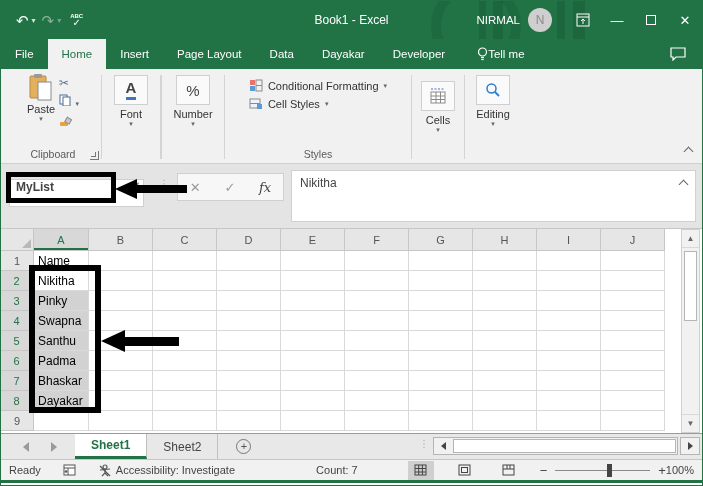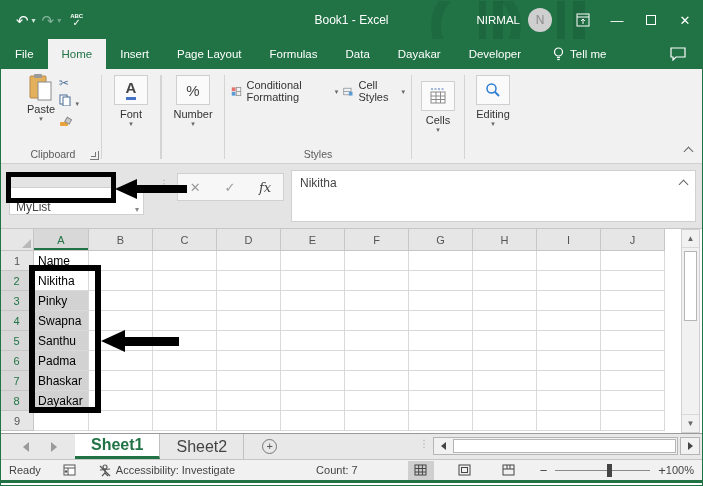--- a/index.html
+++ b/index.html
@@ -22,43 +22,43 @@
   .tb-right{margin-left:auto;display:flex;align-items:center;gap:0;z-index:2;}
   .tb-user{font-size:11.5px;margin-right:8px;}
   .avatar{width:24px;height:24px;border-radius:50%;background:#cfcfcf;color:#8a8a8a;font-size:12px;display:flex;align-items:center;justify-content:center;margin-right:14px;}
   .winbtn{width:34px;height:38px;display:flex;align-items:center;justify-content:center;font-size:13px;}
   .maxbox{width:10px;height:10px;border:1px solid #fff;display:inline-block;}
 
   
   .menubar{height:30px;background:#217346;display:flex;align-items:stretch;color:#fff;}
   .mtab{padding:0 14px;font-size:11.5px;display:flex;align-items:center;cursor:default;}
   .mtab.active{background:#f1f1f1;color:#217346;}
-  .tellme{display:flex;align-items:center;gap:6px;margin-left:18px;font-size:11.5px;}
+  .tellme{display:flex;align-items:center;margin-left:18px;font-size:11.5px;}
   .share-ico{margin-left:auto;margin-right:16px;display:flex;align-items:center;}
 
   
   .ribbon{position:relative;height:95px;background:#f1f1f1;border-bottom:1px solid #d0d0d0;display:flex;padding:4px 4px 0 4px;}
   .rgroup{position:relative;display:flex;flex-direction:column;align-items:center;padding:0 6px;}
   .rgroup .glabel{position:absolute;bottom:3px;left:0;right:0;text-align:center;font-size:10.5px;color:#5a5a5a;}
   .rdiv{width:1px;background:#d4d4d4;margin:2px 0 4px 0;}
   .bigbtn{display:flex;flex-direction:column;align-items:center;font-size:11px;color:#333;}
   .iconbox{width:34px;height:30px;border:1px solid #cfcfcf;background:#fafafa;display:flex;align-items:center;justify-content:center;margin-bottom:3px;}
   .chev{font-size:7px;color:#666;line-height:1;}
   .clip-col{display:flex;flex-direction:column;gap:3px;margin-left:4px;margin-top:4px;align-items:flex-start;}
   .smallico{font-size:12px;line-height:1;color:#4a6d96;}
   .launcher{position:absolute;bottom:3px;right:2px;width:9px;height:9px;border-right:1px solid #777;border-bottom:1px solid #777;}
   .launcher:after{content:"";position:absolute;right:2px;bottom:2px;width:4px;height:4px;border-right:1px solid #777;border-bottom:1px solid #777;}
-  .styles-list{display:flex;gap:5px;margin-top:6px;align-items:flex-start;}
+  .styles-list{display:flex;flex-direction:column;gap:5px;margin-top:6px;align-items:flex-start;}
   .style-item{display:flex;align-items:center;gap:5px;font-size:11px;color:#333;}
   .ribbon-collapse{position:absolute;right:10px;bottom:4px;color:#666;}
   .chev-up{display:inline-block;width:7px;height:7px;border-left:1.5px solid #666;border-top:1.5px solid #666;transform:rotate(45deg);}
 
   
   .fbar{position:relative;height:65px;background:#e4e4e4;border-bottom:1px solid #c6c6c6;}
-  .namebox{position:absolute;left:8px;top:23px;width:135px;height:28px;background:#fff;border:1px solid #d0d0d0;font-size:12px;color:#444;display:flex;align-items:flex-end;padding-left:6px;}
+  .namebox{position:absolute;left:8px;top:15px;width:135px;height:28px;background:#fff;border:1px solid #d0d0d0;font-size:12px;color:#444;display:flex;align-items:flex-start;padding-left:6px;font-weight:bold;}
   .namebox .nb-drop{margin-left:auto;margin-right:4px;font-size:8px;color:#888;}
   .fdots{position:absolute;left:158px;top:14px;color:#aaa;font-size:10px;letter-spacing:0;}
   .fbtns{position:absolute;left:176px;top:9px;width:107px;height:28px;background:#f7f7f7;border:1px solid #d0d0d0;display:flex;align-items:center;justify-content:space-around;}
   .fbtns .fb{color:#999;font-size:13px;}
   .fbtns .fx{color:#444;font-family:"DejaVu Serif",serif;font-style:italic;font-size:13px;}
   .finput{position:absolute;left:290px;top:6px;right:6px;bottom:6px;background:#fff;border:1px solid #d0d0d0;font-size:12px;color:#444;padding:5px 8px;}
   .finput .f-collapse{position:absolute;top:6px;right:8px;}
 
   
   .anno-rect{position:absolute;border:5px solid #000;background:transparent;z-index:10;}
@@ -82,21 +82,21 @@
   .vs-btn{width:17px;height:18px;display:flex;align-items:center;justify-content:center;font-size:8px;color:#666;background:#f1f1f1;border-bottom:1px solid #d9d9d9;}
   .vs-btn.bot{margin-top:auto;border-top:1px solid #d9d9d9;border-bottom:none;}
   .vs-thumb{width:13px;height:70px;background:#fff;border:1px solid #b5b5b5;margin-top:3px;}
 
   
   .tabbar{height:26px;background:#e8e8e8;border-top:1px solid #9a9a9a;display:flex;align-items:stretch;position:relative;}
   .nav-arrows{display:flex;align-items:center;gap:22px;padding:0 18px 0 22px;}
   .tri{width:0;height:0;border-top:5px solid transparent;border-bottom:5px solid transparent;}
   .tri.left{border-right:6px solid #9a9a9a;}
   .tri.right{border-left:6px solid #9a9a9a;}
-  .sheet-tab{padding:0 16px;display:flex;align-items:center;font-size:16px;color:#444;border-right:1px solid #c0c0c0;}
+  .sheet-tab{padding:0 16px;display:flex;align-items:center;font-size:12px;color:#444;border-right:1px solid #c0c0c0;}
   .sheet-tab.active{background:#fff;color:#217346;font-weight:bold;border-bottom:3px solid #217346;border-right:1px solid #c0c0c0;}
   .newsheet{display:flex;align-items:center;margin-left:18px;}
   .plus-circle{width:15px;height:15px;border:1px solid #777;border-radius:50%;color:#555;font-size:11px;display:flex;align-items:center;justify-content:center;line-height:1;}
   .tb-dots{position:absolute;left:418px;top:4px;color:#aaa;font-size:10px;}
   .hscroll{position:absolute;left:432px;right:24px;top:3px;height:18px;border:1px solid #b5b5b5;background:#f1f1f1;display:flex;align-items:center;}
   .hs-btn{width:18px;height:16px;display:flex;align-items:center;justify-content:center;background:#f1f1f1;}
   .hs-thumb{height:14px;background:#fff;border:1px solid #b5b5b5;flex:1;margin:0 1px;}
   .hs-right{position:absolute;right:2px;top:3px;width:20px;height:18px;border:1px solid #b5b5b5;background:#f1f1f1;display:flex;align-items:center;justify-content:center;}
 
   
@@ -151,21 +151,20 @@
       <span class="winbtn">✕</span>
     </div>
   </div>
 
   <div class="menubar">
     <div style="display:flex;">
         <div class="mtab">File</div>
         <div class="mtab active">Home</div>
         <div class="mtab">Insert</div>
         <div class="mtab">Page Layout</div>
-        <div class="mtab">Formulas</div>
         <div class="mtab">Data</div>
         <div class="mtab">Dayakar</div>
         <div class="mtab">Developer</div>
       </div>
     <div class="tellme">
       <svg width="11" height="14" viewBox="0 0 11 14">
           <circle cx="5.5" cy="5" r="4" fill="none" stroke="#fff" stroke-width="1.2"></circle>
           <line x1="4" y1="10.5" x2="7" y2="10.5" stroke="#fff" stroke-width="1.2"></line>
           <line x1="4.3" y1="12.5" x2="6.7" y2="12.5" stroke="#fff" stroke-width="1.2"></line>
         </svg>

